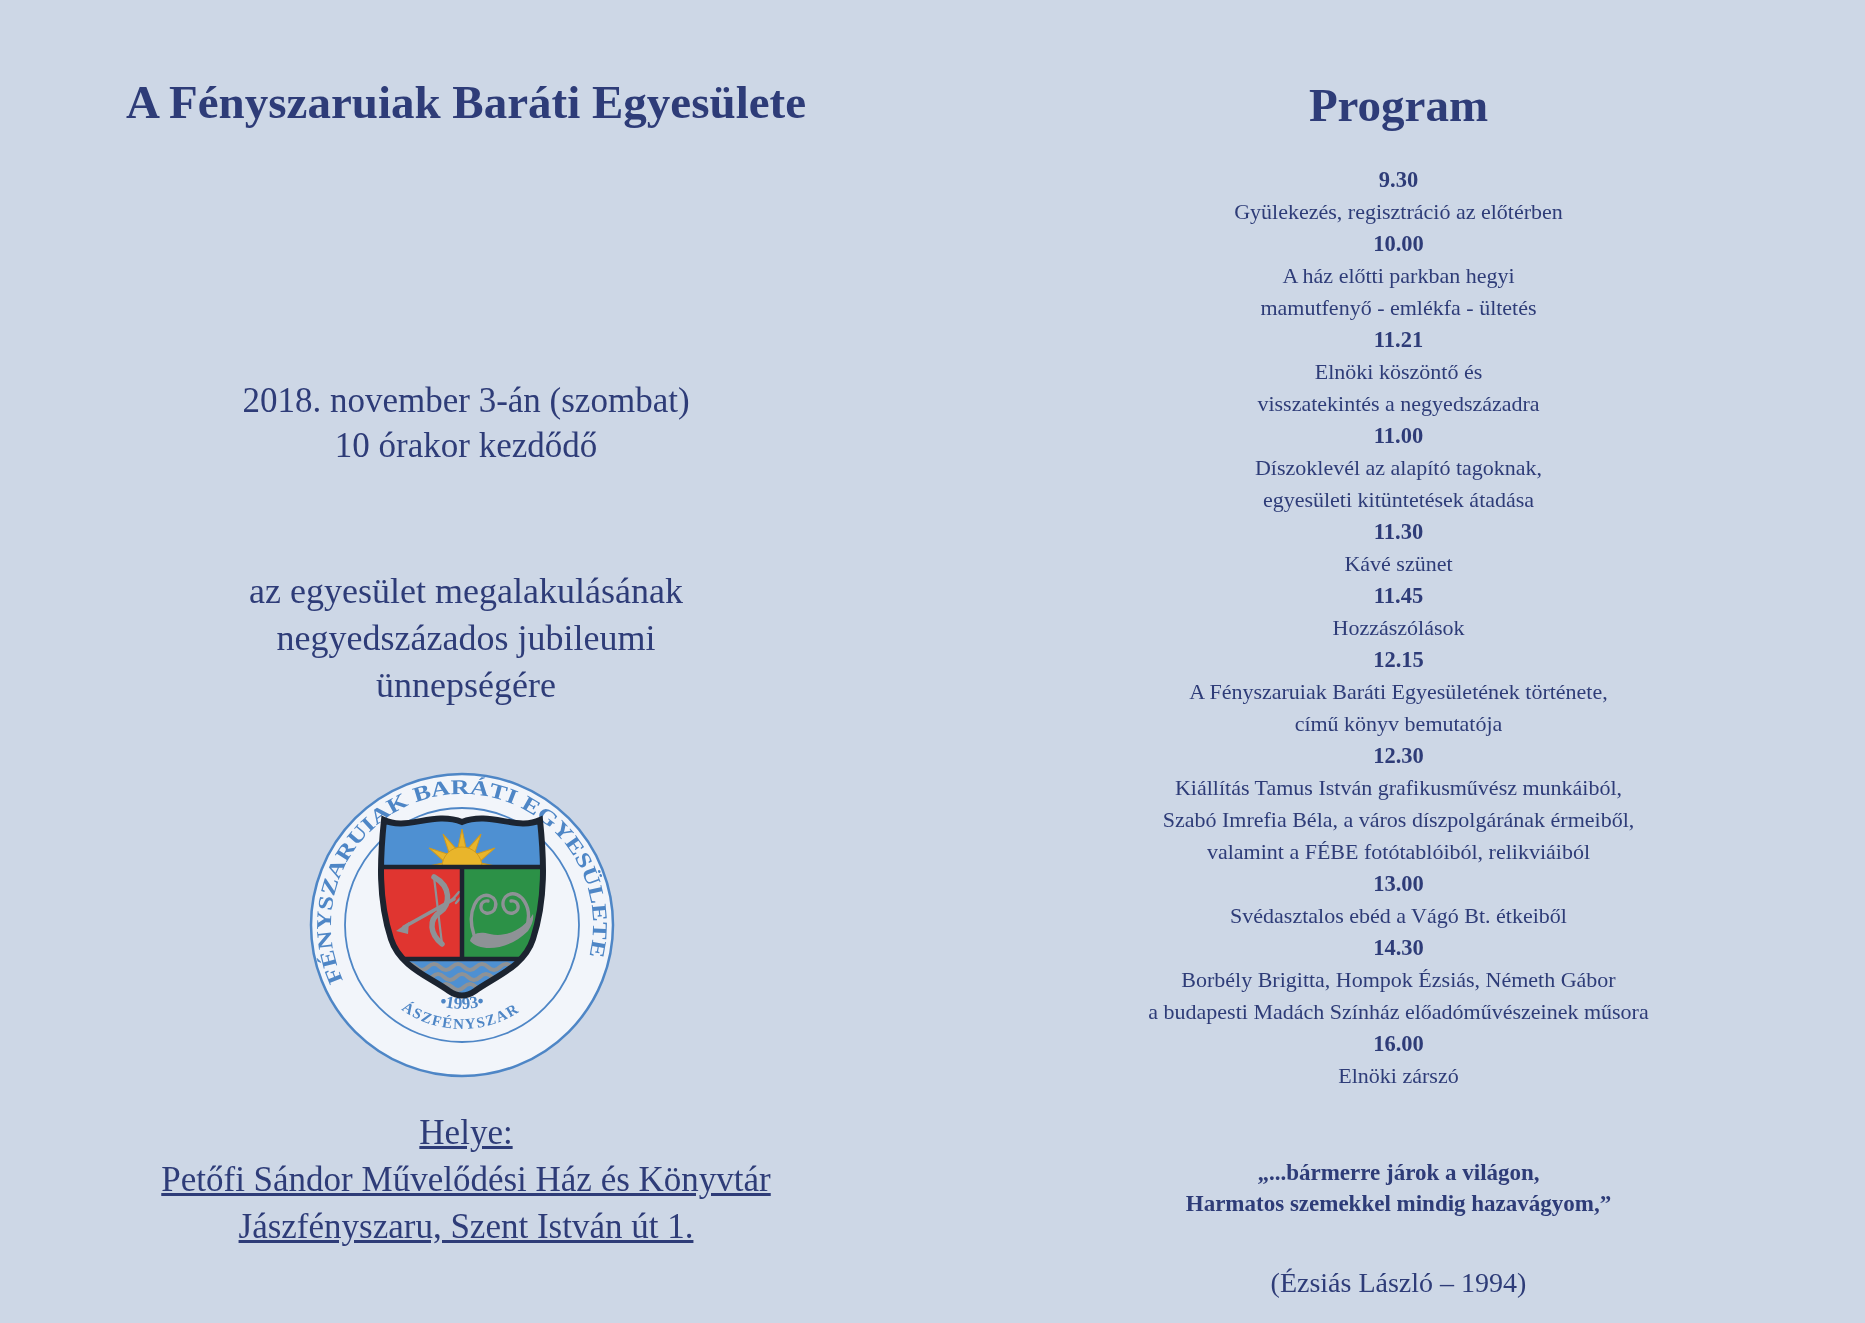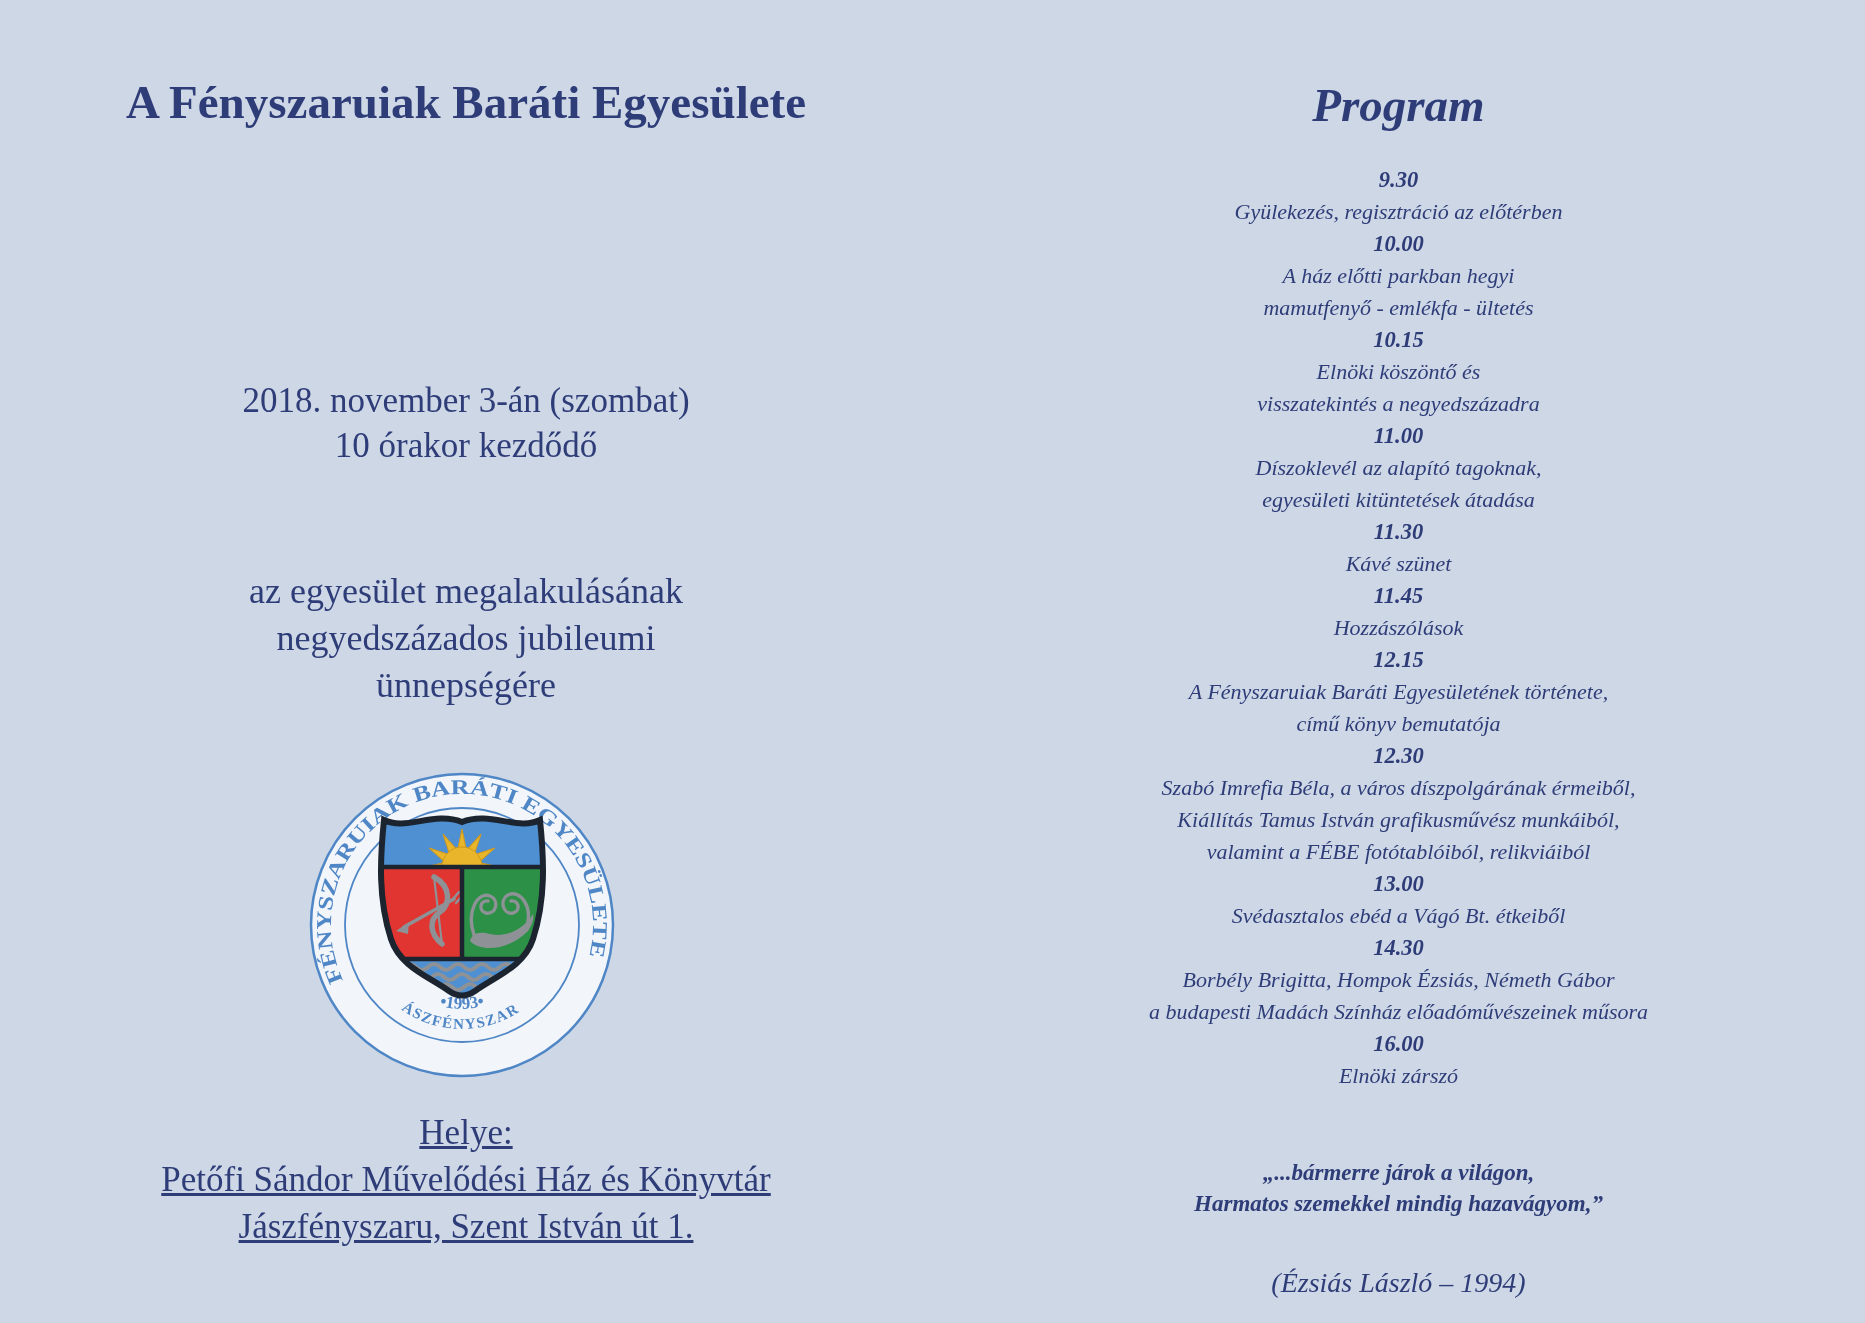--- a/index.html
+++ b/index.html
@@ -18,21 +18,21 @@
   #page{
     position:relative;
     width:1865px;height:1323px;
     background:var(--background);
     color:var(--text);
     font-family:"Liberation Serif","DejaVu Serif",serif;
     overflow:hidden;
   }
   .half{position:absolute;top:0;height:100%;}
   #left-page{left:0;width:932px;}
-  #right-page{left:932px;width:933px;font-style:italic;}
+  #right-page{left:932px;width:933px;}
   .block{position:absolute;left:0;width:100%;text-align:center;}
 
   
   .org-title{top:74px;font-size:47px;font-weight:bold;line-height:56px;}
   .invite{top:232px;font-size:32px;line-height:42px;}
   .date-block{top:378px;font-size:35px;line-height:45px;}
   .event-block{top:568px;font-size:36px;font-weight:normal;line-height:47px;}
   .venue-block{top:1109px;font-size:35px;line-height:47px;text-decoration:underline;}
   #logo{position:absolute;left:307px;top:770px;width:310px;height:310px;}
 
@@ -150,36 +150,36 @@
 
   <div id="right-page" class="half">
     <div class="block program-title">Program</div>
 
     <div class="block program-list">
         <div class="ptime">9.30</div>
         <div class="pline">Gyülekezés, regisztráció az előtérben</div>
         <div class="ptime">10.00</div>
         <div class="pline">A ház előtti parkban hegyi</div>
         <div class="pline">mamutfenyő - emlékfa - ültetés</div>
-        <div class="ptime">10.15</div>
+        <div class="ptime">11.21</div>
         <div class="pline">Elnöki köszöntő és</div>
         <div class="pline">visszatekintés a negyedszázadra</div>
         <div class="ptime">11.00</div>
         <div class="pline">Díszoklevél az alapító tagoknak,</div>
         <div class="pline">egyesületi kitüntetések átadása</div>
         <div class="ptime">11.30</div>
         <div class="pline">Kávé szünet</div>
         <div class="ptime">11.45</div>
         <div class="pline">Hozzászólások</div>
         <div class="ptime">12.15</div>
         <div class="pline">A Fényszaruiak Baráti Egyesületének története,</div>
         <div class="pline">című könyv bemutatója</div>
         <div class="ptime">12.30</div>
+        <div class="pline">Kiállítás Tamus István grafikusművész munkáiból,</div>
         <div class="pline">Szabó Imrefia Béla, a város díszpolgárának érmeiből,</div>
-        <div class="pline">Kiállítás Tamus István grafikusművész munkáiból,</div>
         <div class="pline">valamint a FÉBE fotótablóiból, relikviáiból</div>
         <div class="ptime">13.00</div>
         <div class="pline">Svédasztalos ebéd a Vágó Bt. étkeiből</div>
         <div class="ptime">14.30</div>
         <div class="pline">Borbély Brigitta, Hompok Ézsiás, Németh Gábor</div>
         <div class="pline">a budapesti Madách Színház előadóművészeinek műsora</div>
         <div class="ptime">16.00</div>
         <div class="pline">Elnöki zárszó</div>
       </div>
 

